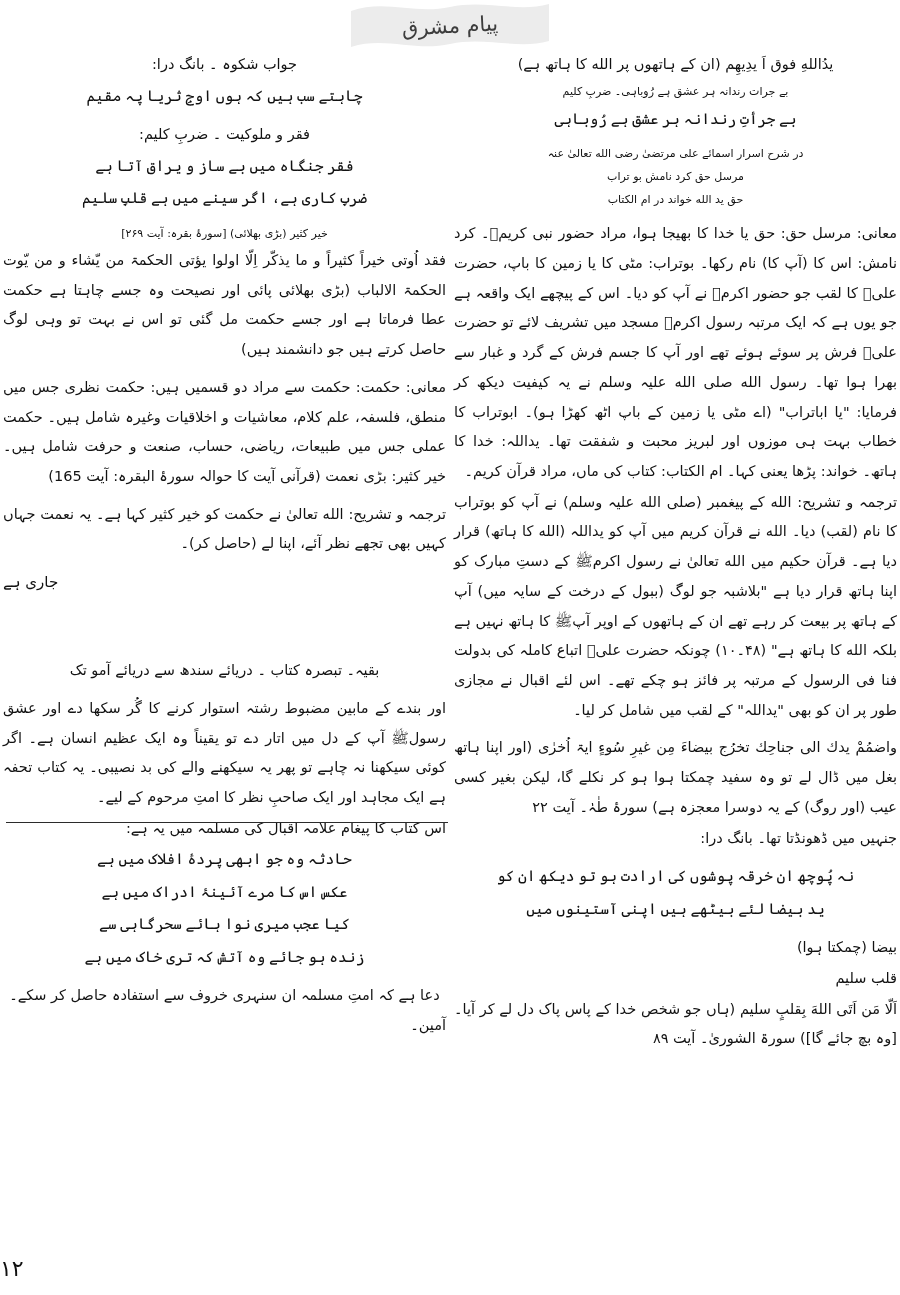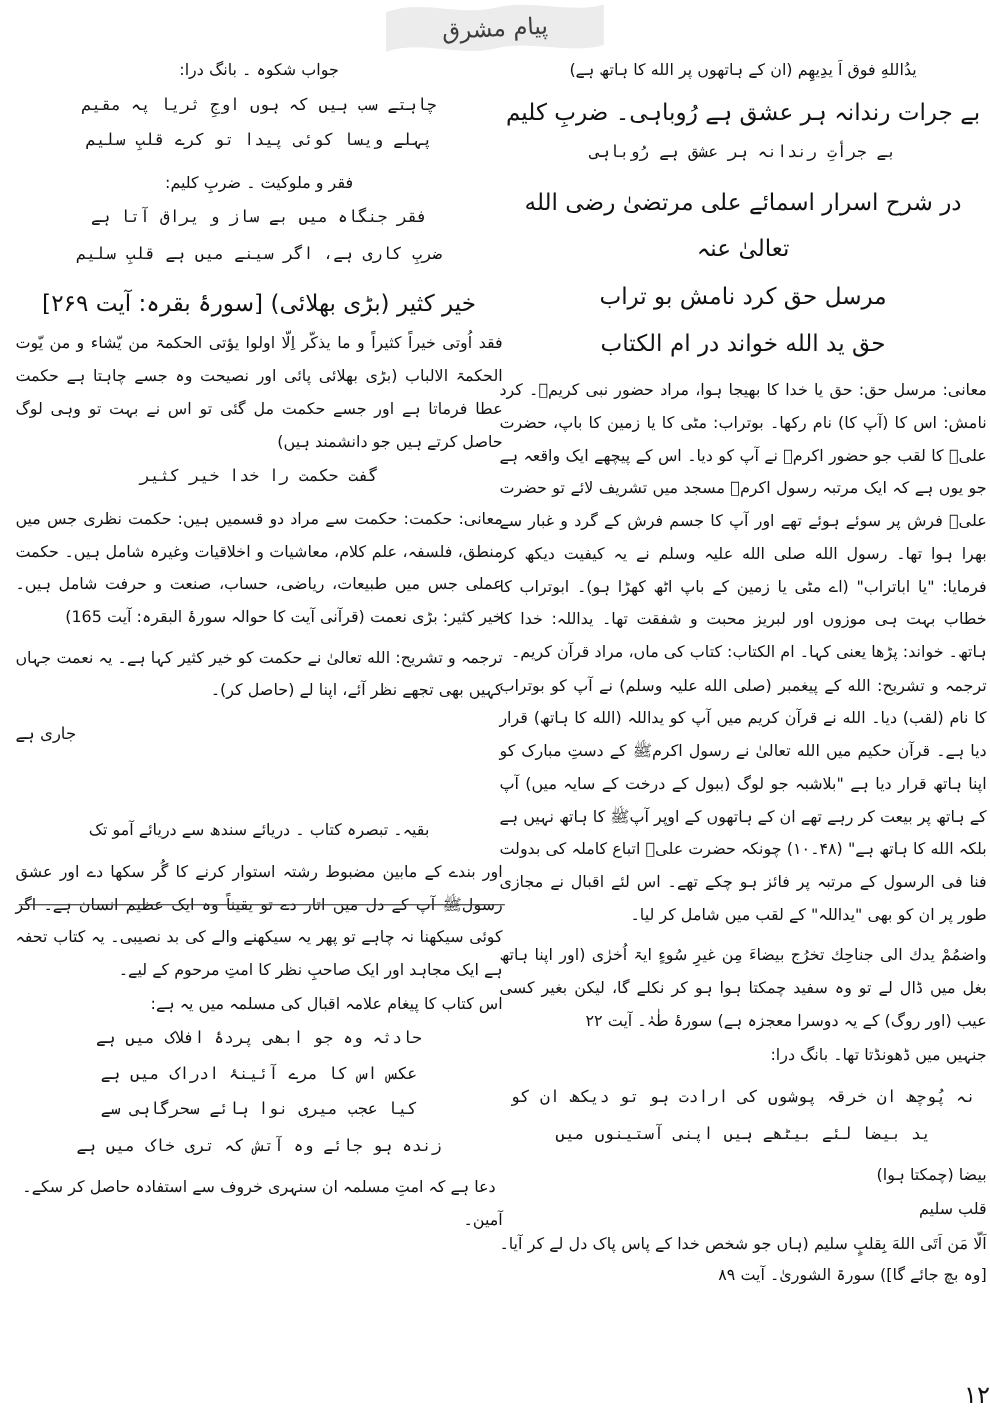--- a/index.html
+++ b/index.html
@@ -59,21 +59,21 @@
   }
   .col {
     position: absolute;
     top: 0;
     width: 443px;
     height: 1185px;
     direction: rtl;
     text-align: right;
   }
   .col-right { right: 3px; }
-  .col-left  { left: 14px; }
+  .col-left  { left: 3px; }
 
   
   .ln {
     direction: rtl;
     unicode-bidi: plaintext;
     line-height: 1.5;
     margin: 0 0 1px 0;
     color: #121212;
     white-space: normal;
   }
@@ -82,28 +82,28 @@
     font-family: "DejaVu Sans", sans-serif;
     font-size: 14.5px;
     letter-spacing: -0.2px;
     text-align: justify;
     text-align-last: right;
     line-height: 2.05;
   }
   
   .naskh {
     font-family: "DejaVu Sans", sans-serif;
-    font-size: 21px;
+    font-size: 11px;
     line-height: 2.0;
     letter-spacing: 0.2px;
   }
   .centered { text-align: center; text-align-last: center; }
   .rightish  { text-align: center;  text-align-last: right; }
   .verse {
-    font-family: Liberation Mono, monospace;
+    font-family: Liberation Serif, serif;
     font-size: 15px;
     line-height: 2.1;
     text-align: center;
     text-align-last: center;
     letter-spacing: -0.1px;
   }
   .spacer-sm { height: 7px; }
   .spacer-md { height: 14px; }
 
   .jari {
@@ -120,21 +120,21 @@
     height: 1px;
     background: #2b2b2b;
   }
 
   
   .page-number {
     position: absolute;
     bottom: 14px;
     left: 0;
     width: 900px;
-    text-align: right;
+    text-align: left;
     font-family: "DejaVu Sans", sans-serif;
     font-size: 22px;
     color: #101010;
     letter-spacing: 1px;
   }
 </style>
 </head>
 <body>
 
 <div class="page-header">
@@ -167,29 +167,27 @@
     <div class="ln verse">ید بیضا لئے بیٹھے ہیں اپنی آستینوں میں</div>
     <div class="spacer-sm"></div>
     <div class="ln nastaliq rightish">بیضا (چمکتا ہوا)</div>
     <div class="ln nastaliq rightish">قلب سلیم</div>
     <div class="ln nastaliq">اَلّا مَن اَتَی اللهَ بِقلبٍ سلیم (ہاں جو شخص خدا کے پاس پاک دل لے کر آیا۔ [وہ بچ جائے گا]) سورۃ الشوریٰ۔ آیت ۸۹</div>
   </div>
 
   <div class="col col-left">
     <div class="ln nastaliq centered">جواب شکوہ ۔ بانگ درا:</div>
     <div class="ln verse">چاہتے سب ہیں کہ ہوں اوجِ ثریا پہ مقیم</div>
-    <div class="ln verse">پہلے ویسا کوئی پیدا تو کرے قلبِ سلیم</div>
     <div class="spacer-sm"></div>
     <div class="ln nastaliq centered">فقر و ملوکیت ۔ ضربِ کلیم:</div>
     <div class="ln verse">فقر جنگاہ میں بے ساز و یراق آتا ہے</div>
     <div class="ln verse">ضربِ کاری ہے، اگر سینے میں ہے قلبِ سلیم</div>
     <div class="spacer-sm"></div>
     <div class="ln naskh centered">خیر کثیر (بڑی بھلائی) [سورۂ بقرہ: آیت ۲۶۹]</div>
     <div class="ln nastaliq">فقد اُوتی خیراً کثیراً و ما یذکّر اِلّا اولوا یؤتی الحکمۃ من یّشاء و من یّوت الحکمۃ الالباب (بڑی بھلائی پائی اور نصیحت وہ جسے چاہتا ہے حکمت عطا فرماتا ہے اور جسے حکمت مل گئی تو اس نے بہت تو وہی لوگ حاصل کرتے ہیں جو دانشمند ہیں)</div>
-    <div class="ln verse">گفت حکمت را خدا خیر کثیر</div>
     <div class="spacer-sm"></div>
     <div class="ln nastaliq">معانی: حکمت: حکمت سے مراد دو قسمیں ہیں: حکمت نظری جس میں منطق، فلسفہ، علم کلام، معاشیات و اخلاقیات وغیرہ شامل ہیں۔ حکمت عملی جس میں طبیعات، ریاضی، حساب، صنعت و حرفت شامل ہیں۔ خیر کثیر: بڑی نعمت (قرآنی آیت کا حوالہ سورۂ البقرہ: آیت 165)</div>
     <div class="spacer-sm"></div>
     <div class="ln nastaliq">ترجمہ و تشریح: الله تعالیٰ نے حکمت کو خیر کثیر کہا ہے۔ یہ نعمت جہاں کہیں بھی تجھے نظر آئے، اپنا لے (حاصل کر)۔</div>
     <div class="spacer-sm"></div>
     <div class="ln jari">جاری ہے</div>
 
     <div class="spacer-md"></div>
 
     <div class="divider" style="top:772px"></div>

